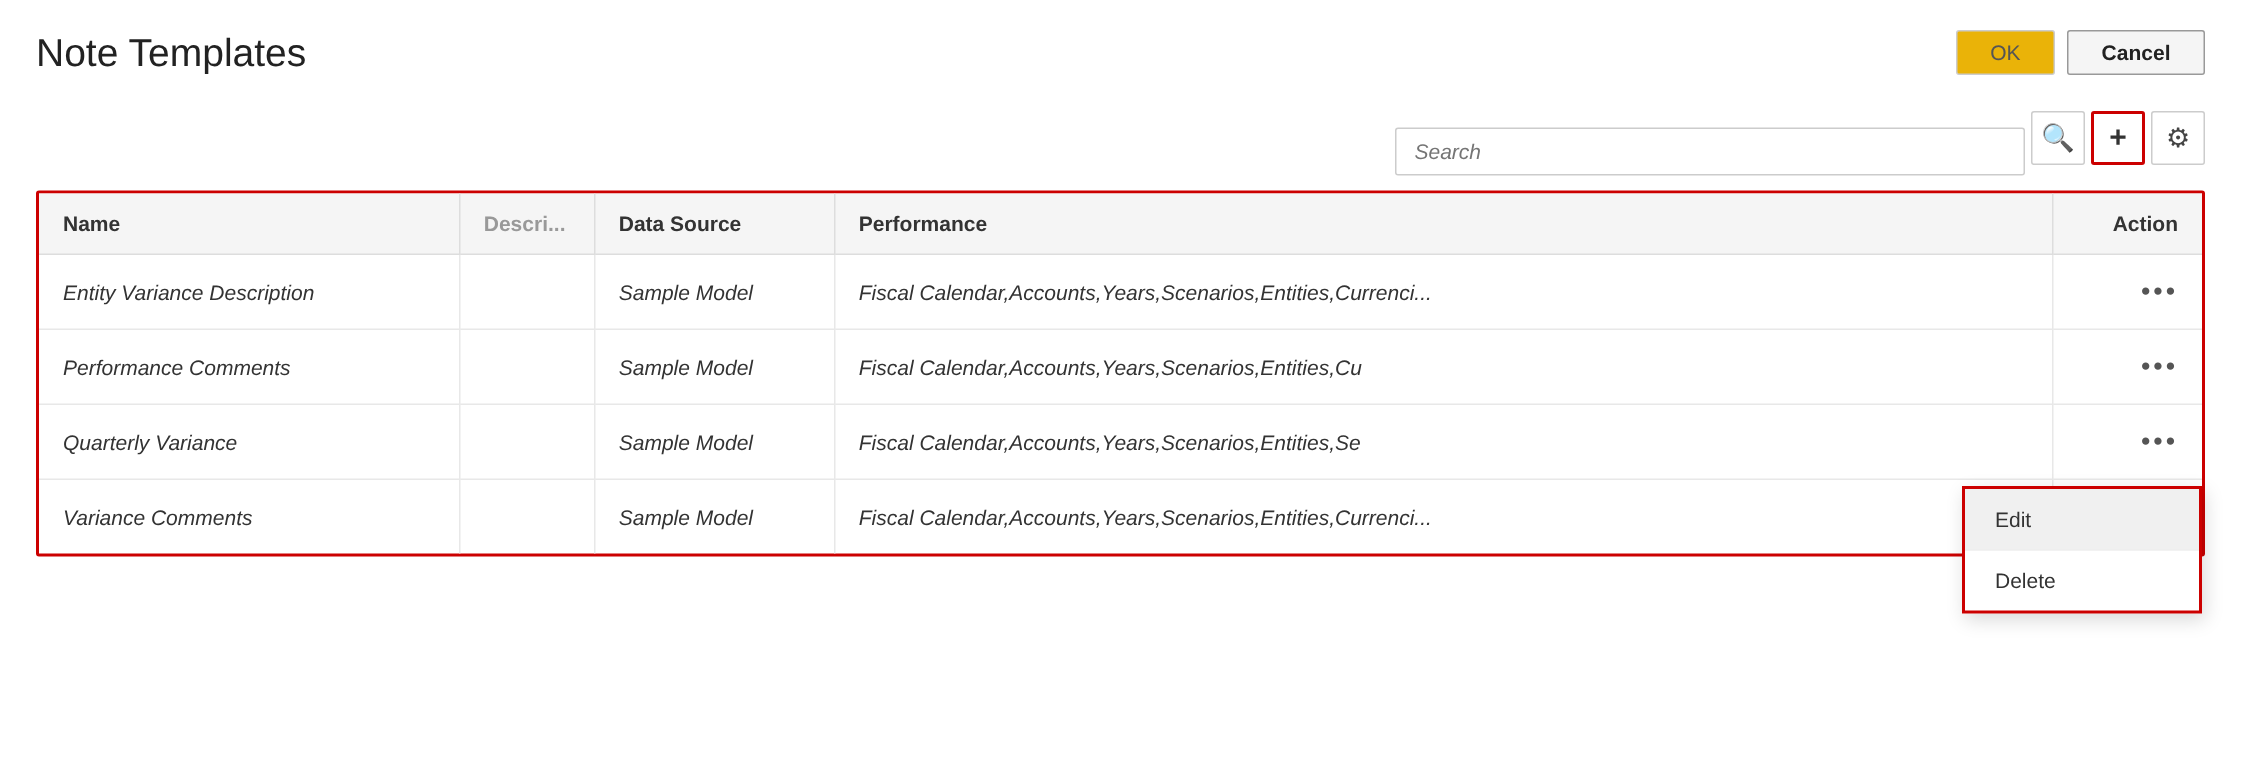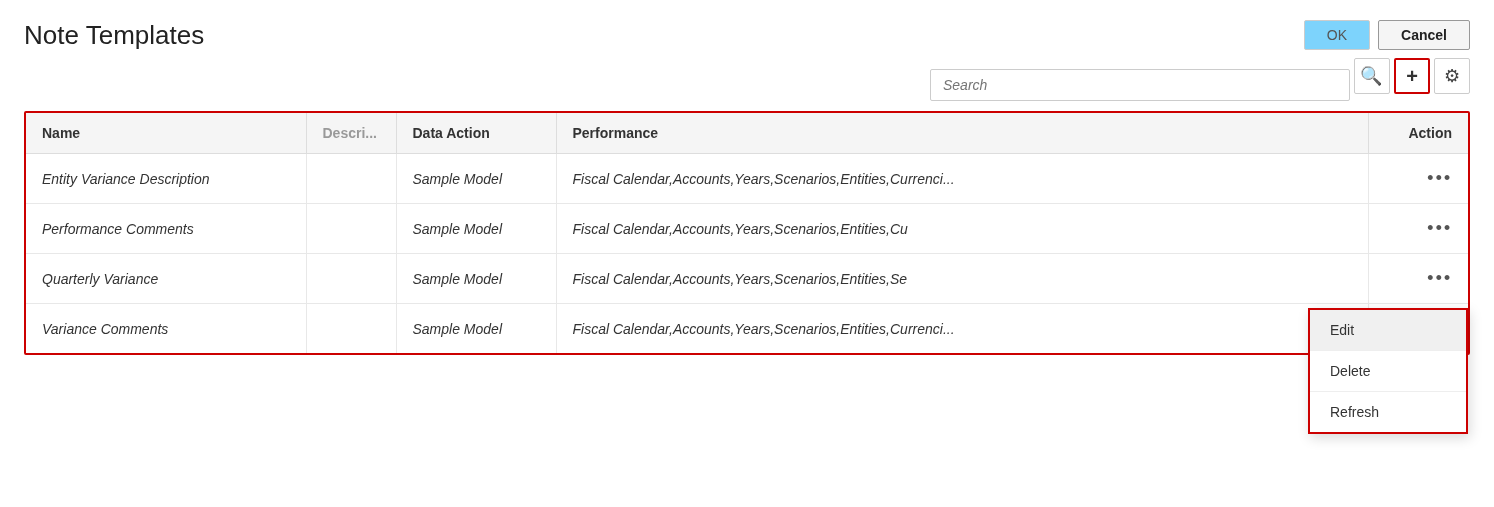--- a/index.html
+++ b/index.html
@@ -15,38 +15,39 @@
 
     .page-container {
       padding: 20px 24px;
       position: relative;
     }
 
     .header-row {
       display: flex;
       justify-content: space-between;
       align-items: flex-start;
+      margin-bottom: 16px;
     }
 
     .page-title {
       font-size: 26px;
       font-weight: 400;
       color: #222;
     }
 
     .header-buttons {
       display: flex;
       gap: 8px;
       align-items: center;
     }
 
     .btn-ok {
       padding: 6px 22px;
       border: 1px solid #ccc;
-      background: #7dd3fc;
+      background: #eab308;
       color: #555;
       cursor: pointer;
       font-size: 14px;
       border-radius: 2px;
     }
 
     .btn-cancel {
       padding: 6px 22px;
       border: 1px solid #999;
       background: #f5f5f5;
@@ -220,21 +221,21 @@
       <span>⚙</span>
     </button>
   </div>
 
   <div class="table-wrapper">
     <table>
       <thead>
         <tr>
           <th class="col-name">Name</th>
           <th class="col-desc">Descri...</th>
-          <th class="col-source">Data Action</th>
+          <th class="col-source">Data Source</th>
           <th class="col-dimensions">Performance</th>
           <th class="col-action">Action</th>
         </tr>
       </thead>
       <tbody id="table-body">
       <tr>
             <td class="col-name">Entity Variance Description</td>
             <td class="col-desc"></td>
             <td class="col-source">Sample Model</td>
             <td class="col-dimensions dims-cell">Fiscal Calendar,Accounts,Years,Scenarios,Entities,Currenci...</td>
@@ -260,17 +261,16 @@
             <td class="col-source">Sample Model</td>
             <td class="col-dimensions dims-cell">Fiscal Calendar,Accounts,Years,Scenarios,Entities,Currenci...</td>
             <td class="col-action"><span class="action-dots">•••</span></td>
           </tr>
         </tbody>
     </table>
 
     <div class="context-menu" id="context-menu">
     <div class="context-menu-item">Edit</div>
         <div class="context-menu-item">Delete</div>
-        <div class="context-menu-item">Refresh</div>
       </div>
   </div>
 
 </div>
 
 </body></html>

